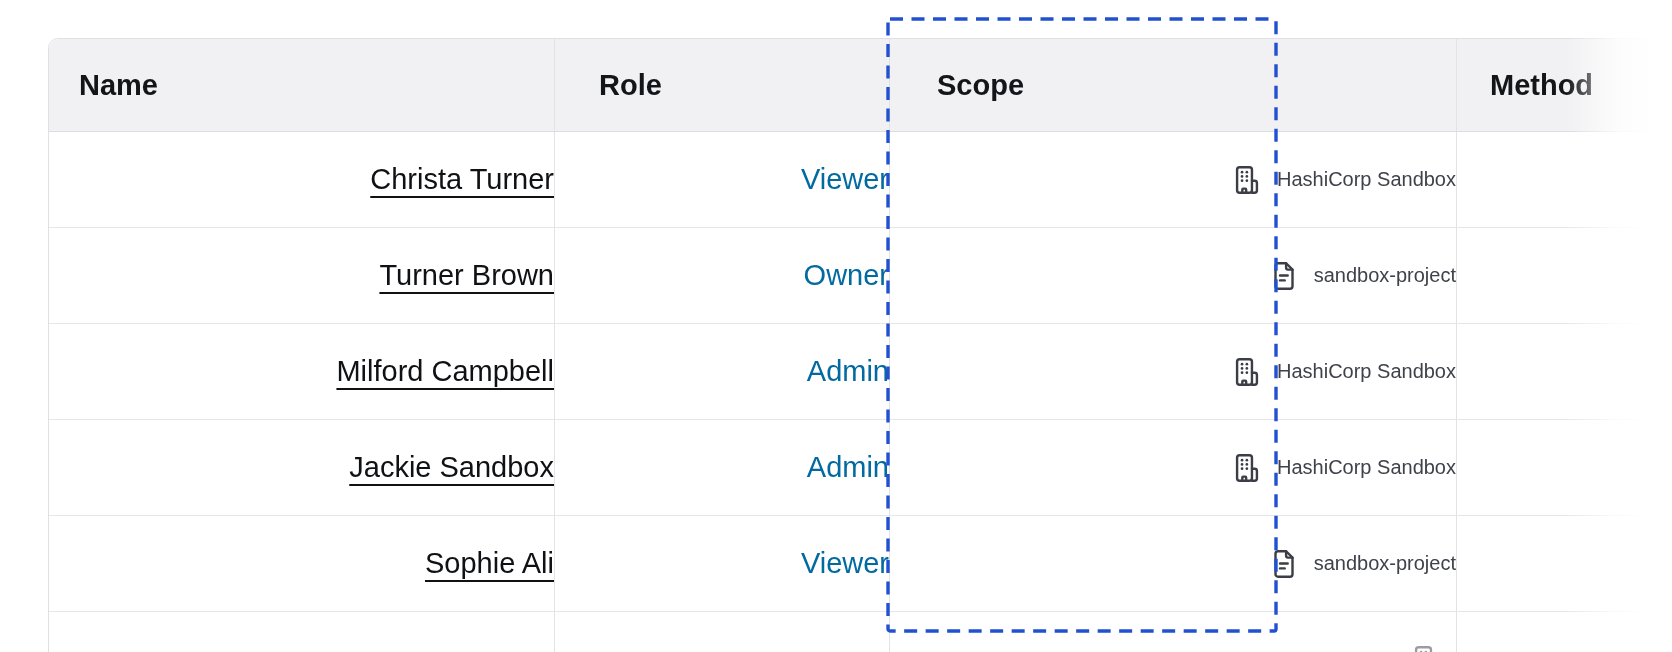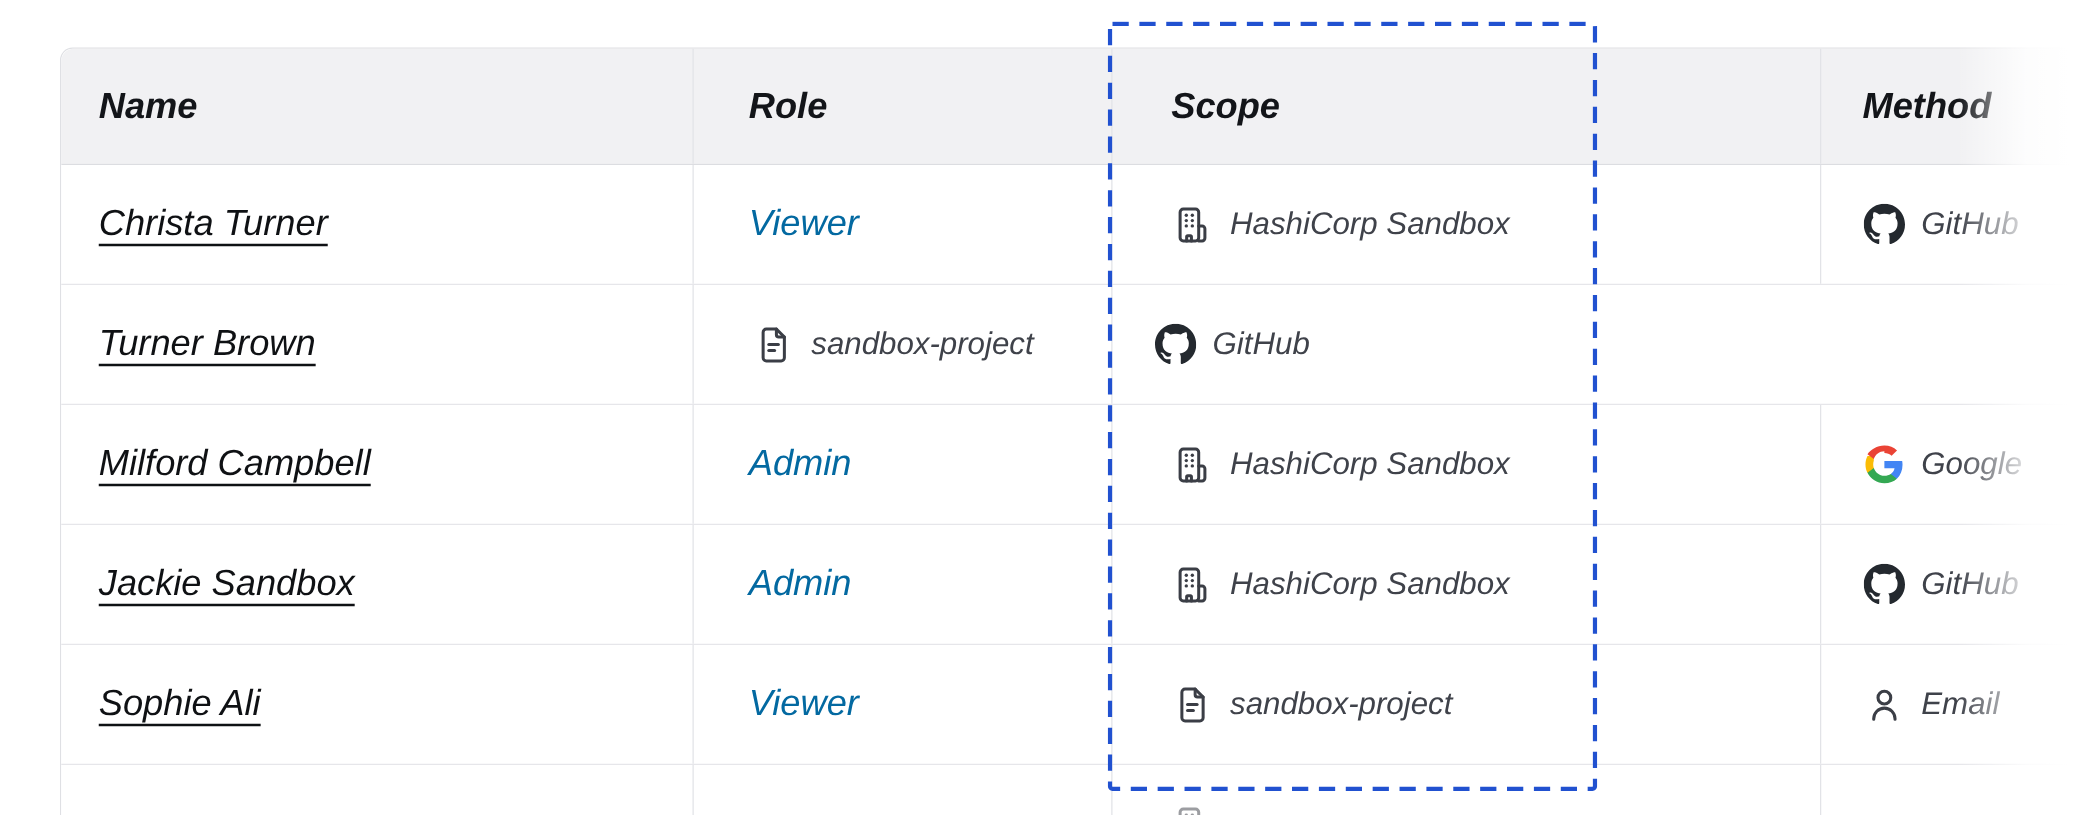--- a/index.html
+++ b/index.html
@@ -1,49 +1,49 @@
 <!DOCTYPE html>
 <html><head>
 <meta charset="utf-8">
 <style>
   html,body{margin:0;padding:0;}
   body{
     width:1672px;height:652px;overflow:hidden;background:#ffffff;position:relative;
     font-family:"Liberation Sans", sans-serif;
   }
-  .stage{position:absolute;inset:0;font-style:italic;}
+  .stage{position:absolute;inset:0;}
   
   .table{
     position:absolute;left:48px;top:38px;width:1807px;
     border:1px solid #dfe0e4;border-radius:10px 0 0 0;
     background:#fff;
   }
   .thead{
     display:grid;grid-template-columns:505px 335px 567px 400px;
     height:92px;background:#f1f1f3;border-bottom:1px solid #dcdde1;
     border-radius:10px 0 0 0;
   }
   .th{display:flex;align-items:center;font-weight:700;font-size:29px;color:#131519;}
   .row{
     display:grid;grid-template-columns:505px 335px 567px 400px;
     height:96px;box-sizing:border-box;border-bottom:1px solid #e6e6ea;
     background:#fff;
   }
   .row.partial{height:96px;border-bottom:none;}
-  .td{display:flex;align-items:center;}
+  .td{display:flex;align-items:center;justify-content:flex-end;}
   .c-name{padding-left:30px;}
   .c-role{padding-left:44px;border-left:1px solid #e2e3e7;}
   .c-scope{padding-left:47px;border-left:1px solid #e2e3e7;}
   .c-method{padding-left:33px;border-left:1px solid #e2e3e7;}
   .name-link{
     font-size:29px;color:#0f1114;cursor:pointer;
     text-decoration:underline;text-underline-offset:7px;text-decoration-thickness:2px;
   }
   .role-text{font-size:29px;color:#0369a1;}
-  .scope-text,.method-text{font-size:25px;color:#3f424a;white-space:nowrap;}
+  .scope-text,.method-text{font-size:20px;color:#3f424a;white-space:nowrap;}
   .icon-slot{width:34px;height:34px;margin-right:13px;display:flex;align-items:center;justify-content:center;flex:0 0 auto;}
   .icon-slot svg{display:block;}
   .partial .icon-slot{opacity:.5;}
   
   .highlight{position:absolute;left:886px;top:17px;z-index:5;pointer-events:none;}
   
   .fade{
     position:absolute;left:1566px;top:0;width:106px;height:652px;z-index:10;pointer-events:none;
     background:linear-gradient(90deg, rgba(255,255,255,0) 0%, rgba(255,255,255,.85) 52%, #ffffff 84%);
   }
@@ -102,20 +102,23 @@
   </svg>
             </span>
       <span class="method-text">GitHub</span>
     </div>
   </div>
 
   <div class="row">
     <div class="td c-name">
       <a class="name-link">Turner Brown</a>
     </div>
+    <div class="td c-role">
+      <span class="role-text">Owner</span>
+    </div>
     <div class="td c-scope">
       <span class="icon-slot">
               <svg width="34" height="34" viewBox="0 0 24 24" fill="none" stroke="#3b3e46" stroke-width="1.7" stroke-linecap="round" stroke-linejoin="round">
     <path d="M13.5 3H7.8A1.8 1.8 0 0 0 6 4.8v14.4A1.8 1.8 0 0 0 7.8 21h8.4a1.8 1.8 0 0 0 1.8-1.8V7.5L13.5 3z"></path>
     <path d="M13.5 3v3.2a1.3 1.3 0 0 0 1.3 1.3H18"></path>
     <path d="M9.2 11.7h5.4"></path>
     <path d="M9.2 15.1h3.3"></path>
   </svg>
             </span>
       <span class="scope-text">sandbox-project</span>

